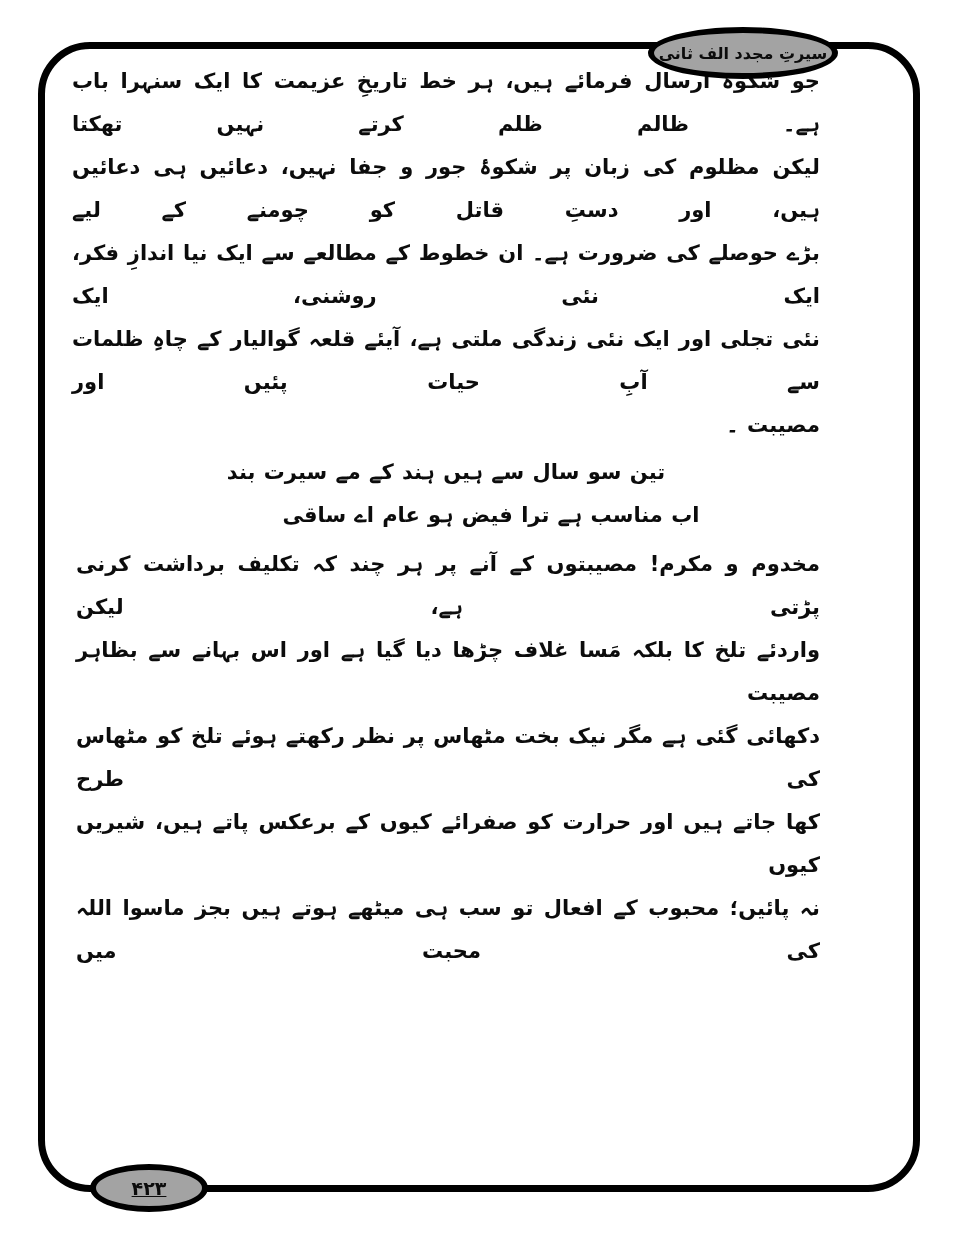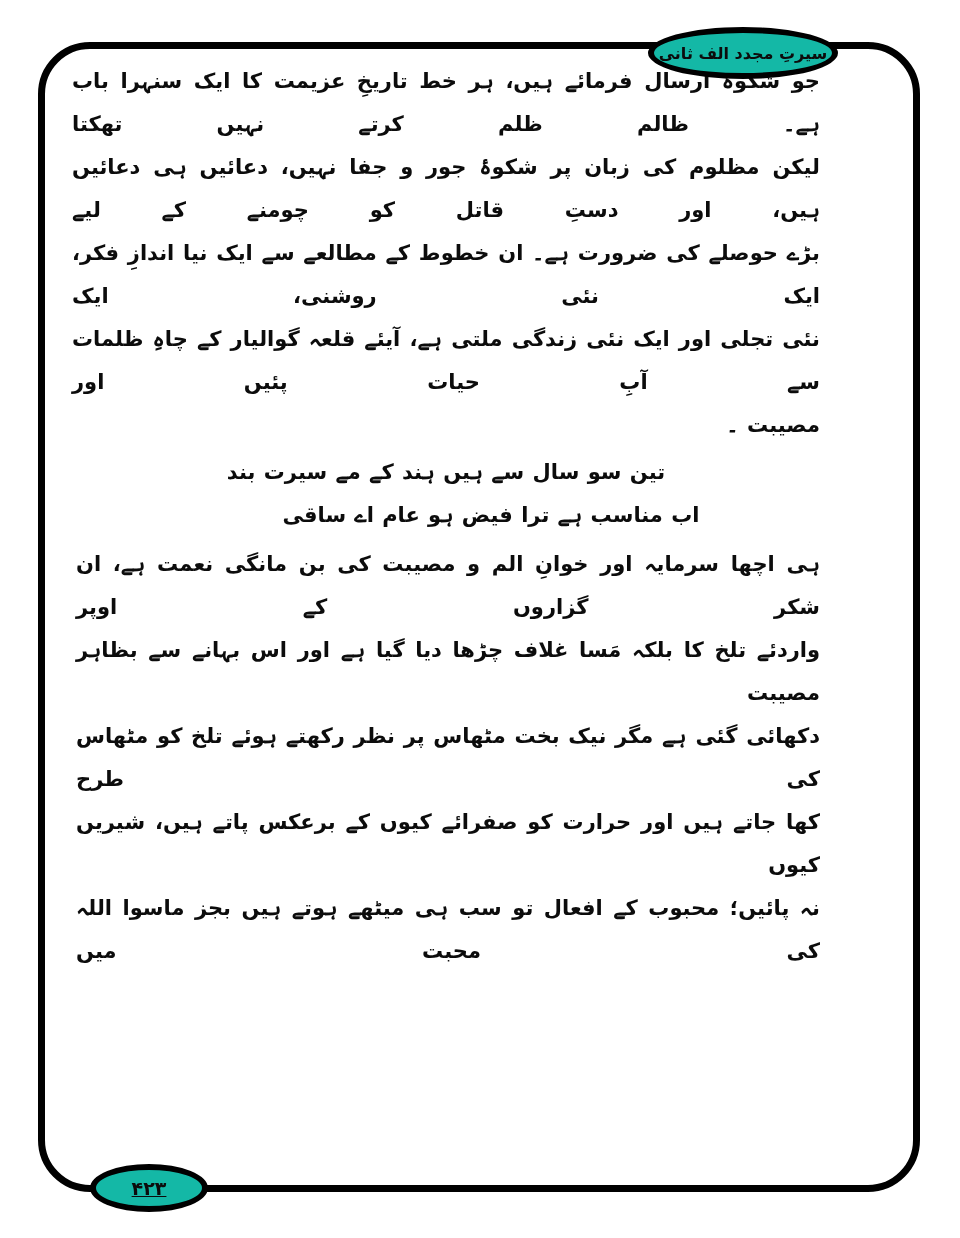--- a/index.html
+++ b/index.html
@@ -5,21 +5,21 @@
   html,body{margin:0;padding:0;}
   body{
     width:960px;height:1238px;position:relative;background:#ffffff;
     font-family:"DejaVu Sans",sans-serif;color:#0c0c0c;overflow:hidden;
   }
   .frame{
     position:absolute;left:38px;top:42px;width:882px;height:1150px;
     box-sizing:border-box;border:7px solid #000;border-radius:52px;
   }
   .cartouche{
-    position:absolute;background:#14b8a6;border:6px solid #000;border-radius:50%;
+    position:absolute;background:#a3a3a3;border:6px solid #000;border-radius:50%;
     display:flex;align-items:center;justify-content:center;z-index:5;
     box-sizing:border-box;
   }
   .cartouche.header{left:648px;top:27px;width:190px;height:52px;}
   .cartouche.header .ctxt{font-size:16px;font-weight:700;white-space:nowrap;}
   .cartouche.pagenum{left:90px;top:1164px;width:118px;height:48px;text-decoration:underline;}
   .cartouche.pagenum .ctxt{font-size:19px;font-weight:700;letter-spacing:2px;}
   .content{
     position:absolute;left:72px;top:60px;width:748px;z-index:2;
     direction:rtl;
@@ -56,21 +56,21 @@
     <div class="line flush-start">مصیبت ۔</div>
   </div>
 
   <div class="verse-block">
     <div class="line centered">تین سو سال سے ہیں ہند کے مے سیرت بند</div>
     <div class="line centered verse2">اب مناسب ہے ترا فیض ہو عام اے ساقی</div>
   </div>
 
 
   <div class="letter-block">
-    <div class="line">ہی اچھا سرمایہ اور خوانِ الم و مصیبت کی بن مانگی نعمت ہے، ان شکر گزاروں کے اوپر</div>
+    <div class="line">مخدوم و مکرم! مصیبتوں کے آنے پر ہر چند کہ تکلیف برداشت کرنی پڑتی ہے، لیکن</div>
     <div class="line">واردئے تلخ کا بلکہ مَسا غلاف چڑھا دیا گیا ہے اور اس بہانے سے بظاہر مصیبت</div>
     <div class="line">دکھائی گئی ہے مگر نیک بخت مٹھاس پر نظر رکھتے ہوئے تلخ کو مٹھاس کی طرح</div>
     <div class="line">کھا جاتے ہیں اور حرارت کو صفرائے کیوں کے برعکس پاتے ہیں، شیریں کیوں</div>
     <div class="line">نہ پائیں؛ محبوب کے افعال تو سب ہی میٹھے ہوتے ہیں بجز ماسوا اللہ کی محبت میں</div>
 
   </div>
 
 </div>
 
 <div class="cartouche pagenum">

